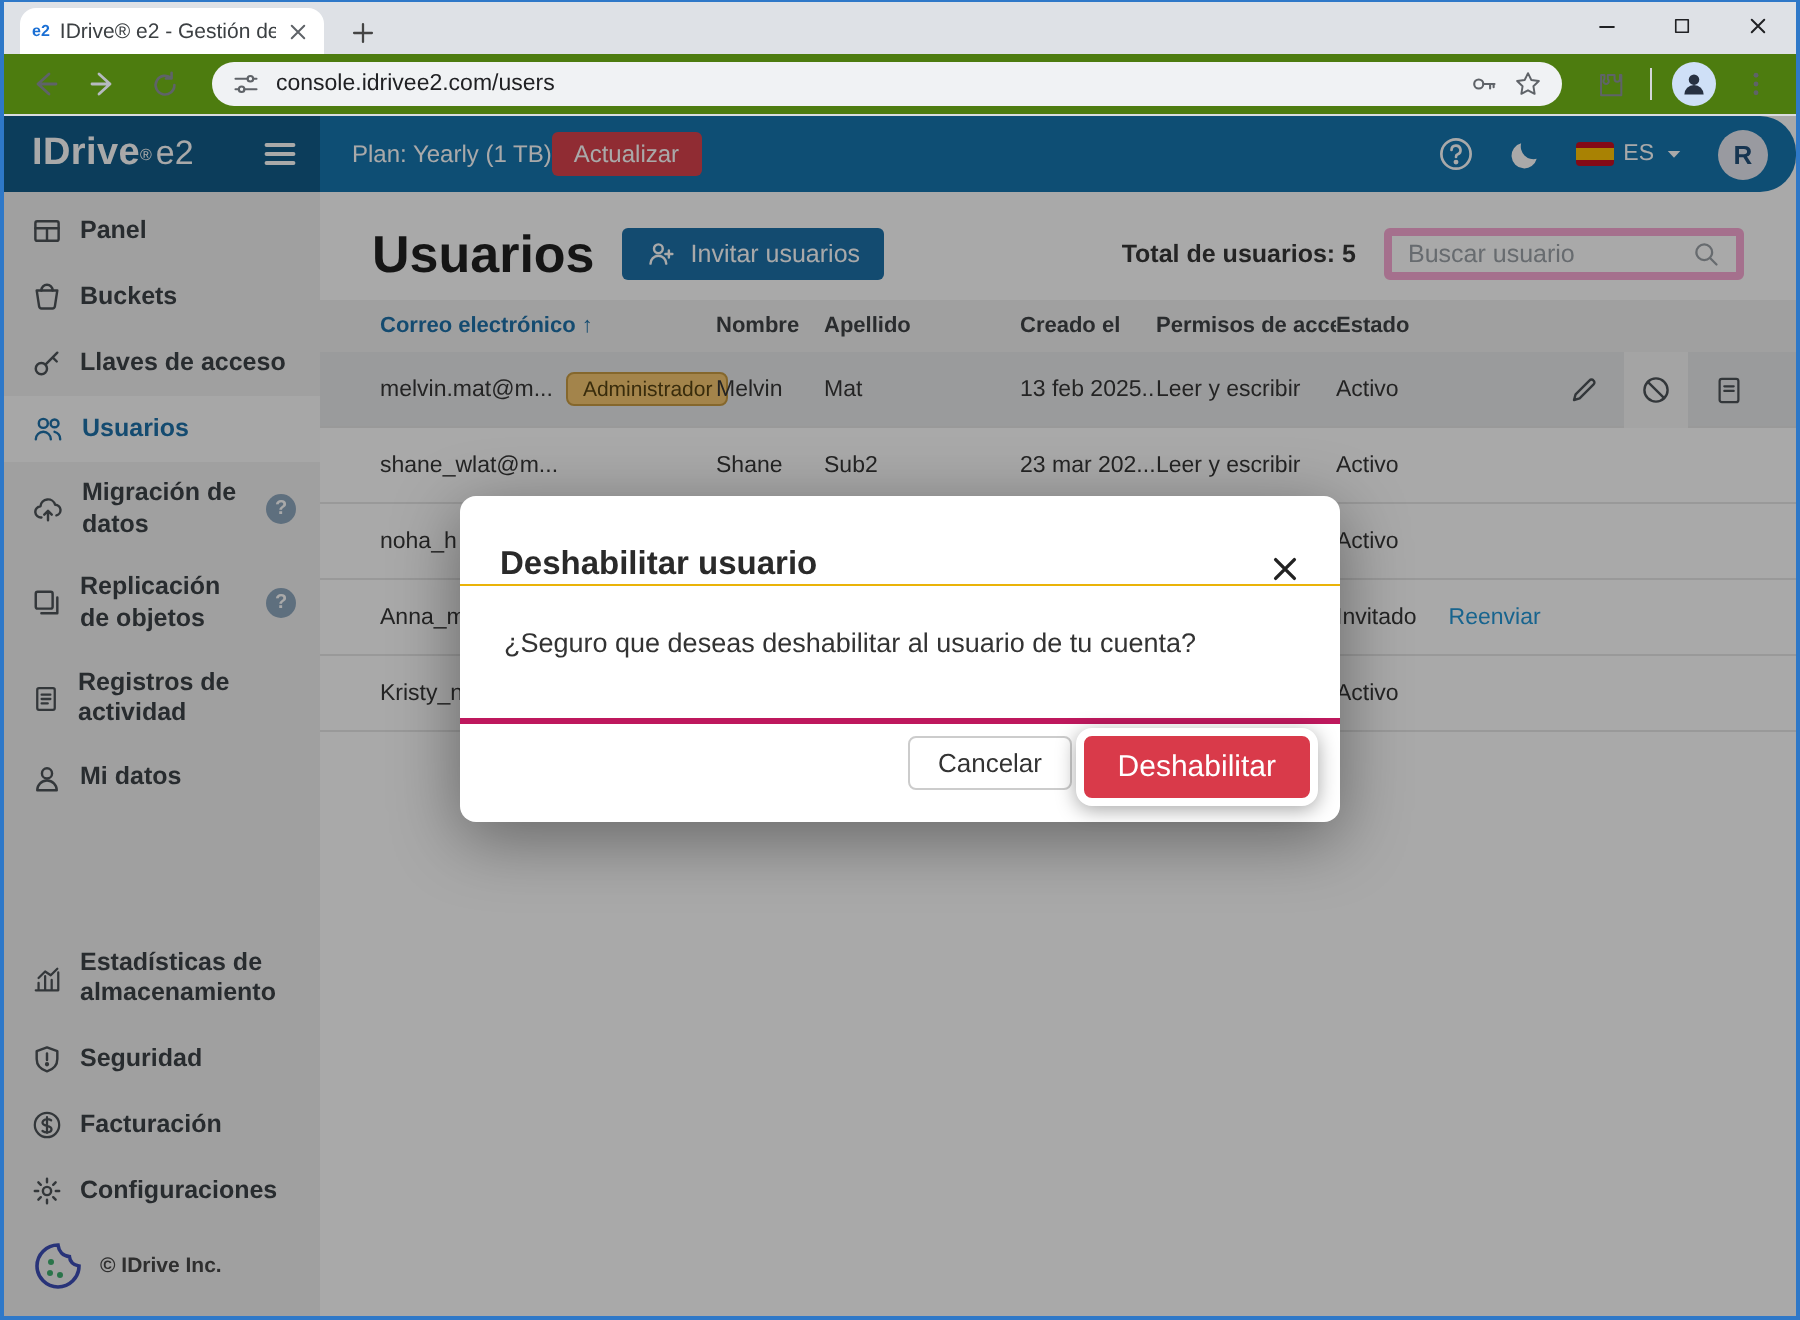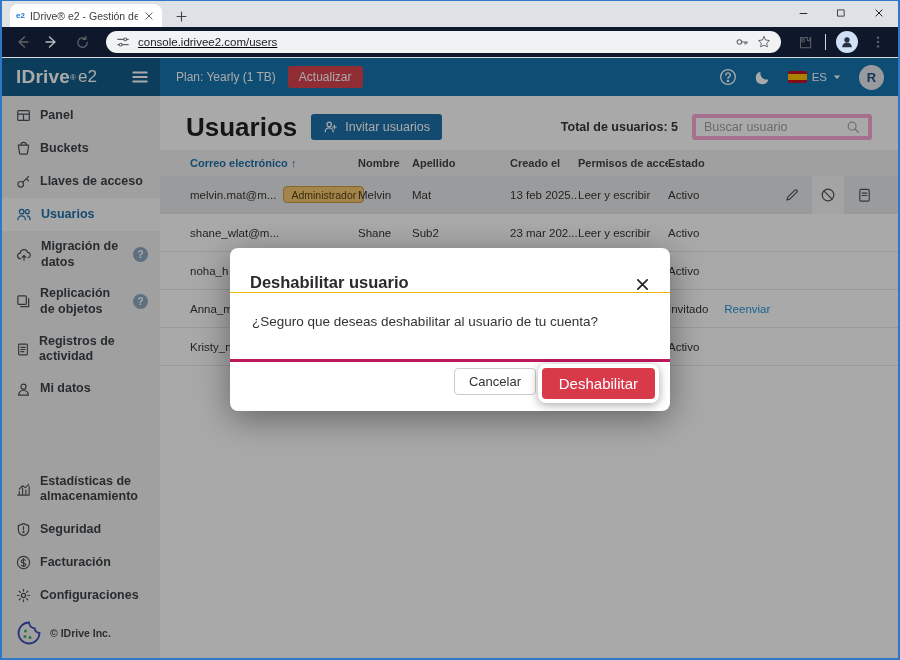--- a/index.html
+++ b/index.html
@@ -9,41 +9,41 @@
 
   
   .tabbar { position:absolute; top:0; left:0; right:0; height:26px; background:#dee1e6; }
   .tab { position:absolute; left:8px; top:3px; width:152px; height:23px; background:#fff; border-radius:8px 8px 0 0; display:flex; align-items:center; padding:0 6px; gap:5px; }
   .tab-fav { font-size:8px; font-weight:bold; color:#1a6fd4; flex:0 0 auto; }
   .tab-title { font-size:10.5px; color:#3c4043; white-space:nowrap; overflow:hidden; max-width:108px; }
   .tab-close { margin-left:auto; width:14px; height:14px; display:flex; align-items:center; justify-content:center; color:#5f6368; }
   .newtab { position:absolute; left:170px; top:6px; width:18px; height:18px; color:#444; display:flex; align-items:center; justify-content:center; }
   .wincontrols { position:absolute; right:4px; top:2px; display:flex; gap:8px; }
   .winbtn { width:30px; height:20px; display:flex; align-items:center; justify-content:center; color:#202124; }
-  .toolbar { position:absolute; top:26px; left:0; right:0; height:31px; background:#0f172a; border-bottom:1px solid #dadce0; display:flex; align-items:center; padding:0 10px; gap:10px;text-decoration:underline; }
+  .toolbar { position:absolute; top:26px; left:0; right:0; height:31px; background:#4d7c0f; border-bottom:1px solid #dadce0; display:flex; align-items:center; padding:0 10px; gap:10px; }
   .navbtn { width:20px; height:20px; color:#5f6368; display:flex; align-items:center; justify-content:center; }
   .navbtn.disabled { color:#b6bac0; }
   .omnibox { flex:1; height:22px; background:#f0f2f4; border-radius:12px; display:flex; align-items:center; padding:0 10px; gap:8px; margin:0 4px; }
   .omni-url { font-size:11.5px; color:#202124; flex:1; }
   .omni-icon { color:#5f6368; display:flex; }
   .chrome-right { display:flex; align-items:center; gap:10px; }
   .vsep { width:1px; height:16px; background:#d4d6da; }
   .chrome-avatar { width:22px; height:22px; border-radius:50%; background:#cfe0f7; display:flex; align-items:center; justify-content:center; color:#273142; }
 
   
   .app { position:absolute; top:57px; left:0; right:0; bottom:0; background:#fff; overflow:hidden; }
 
-  .appheader { position:absolute; top:0; left:0; right:0; height:38px; background:#1173ae; display:flex; align-items:center; }
+  .appheader { position:absolute; top:0; left:0; right:0; height:38px; background:#1173ae; display:flex; align-items:center;border-radius:18px; }
   .logo-box { width:158px; height:38px; background:#0e5a88; display:flex; align-items:center; padding:0 10px 0 14px; color:#fff; flex:0 0 auto; }
   .logo-main { font-size:19px; font-weight:bold; letter-spacing:.2px; }
   .logo-reg { font-size:8px; vertical-align:super; }
   .logo-e2 { font-size:17px; font-weight:300; margin-left:2px; }
   .hamburger { margin-left:auto; color:#fff; display:flex; }
   .plan-label { color:#fff; font-size:12px; margin-left:16px; }
-  .upgrade-btn { margin-left:12px; background:#d9404a; color:#fff; font-size:12px; border:none; border-radius:3px; padding:4px 11px; }
+  .upgrade-btn { margin-left:0; background:#d9404a; color:#fff; font-size:12px; border:none; border-radius:3px; padding:4px 11px; }
   .hdr-right { margin-left:auto; display:flex; align-items:center; gap:17px; padding-right:14px; color:#fff; }
   .flag { width:19px; height:12px; border-radius:2px; overflow:hidden; display:inline-block; }
   .flag div:nth-child(1){height:3px;background:#c60b1e;} .flag div:nth-child(2){height:6px;background:#ffc400;} .flag div:nth-child(3){height:3px;background:#c60b1e;}
   .lang { display:flex; align-items:center; gap:5px; font-size:11.5px; }
   .hdr-avatar { width:25px; height:25px; border-radius:50%; background:#e6e9f2; color:#1f4e79; font-weight:bold; font-size:13px; display:flex; align-items:center; justify-content:center; }
 
   
   .sidebar { position:absolute; top:38px; left:0; width:158px; bottom:0; background:#f1f1f1; display:flex; flex-direction:column; padding-top:3px; }
   .sb-item { display:flex; align-items:center; gap:9px; padding:8px 12px 8px 14px; font-size:12.5px; color:#3a3f44; font-weight:bold; min-height:33px; }
   .sb-item .sb-icon { color:#4a5055; display:flex; flex:0 0 auto; }

